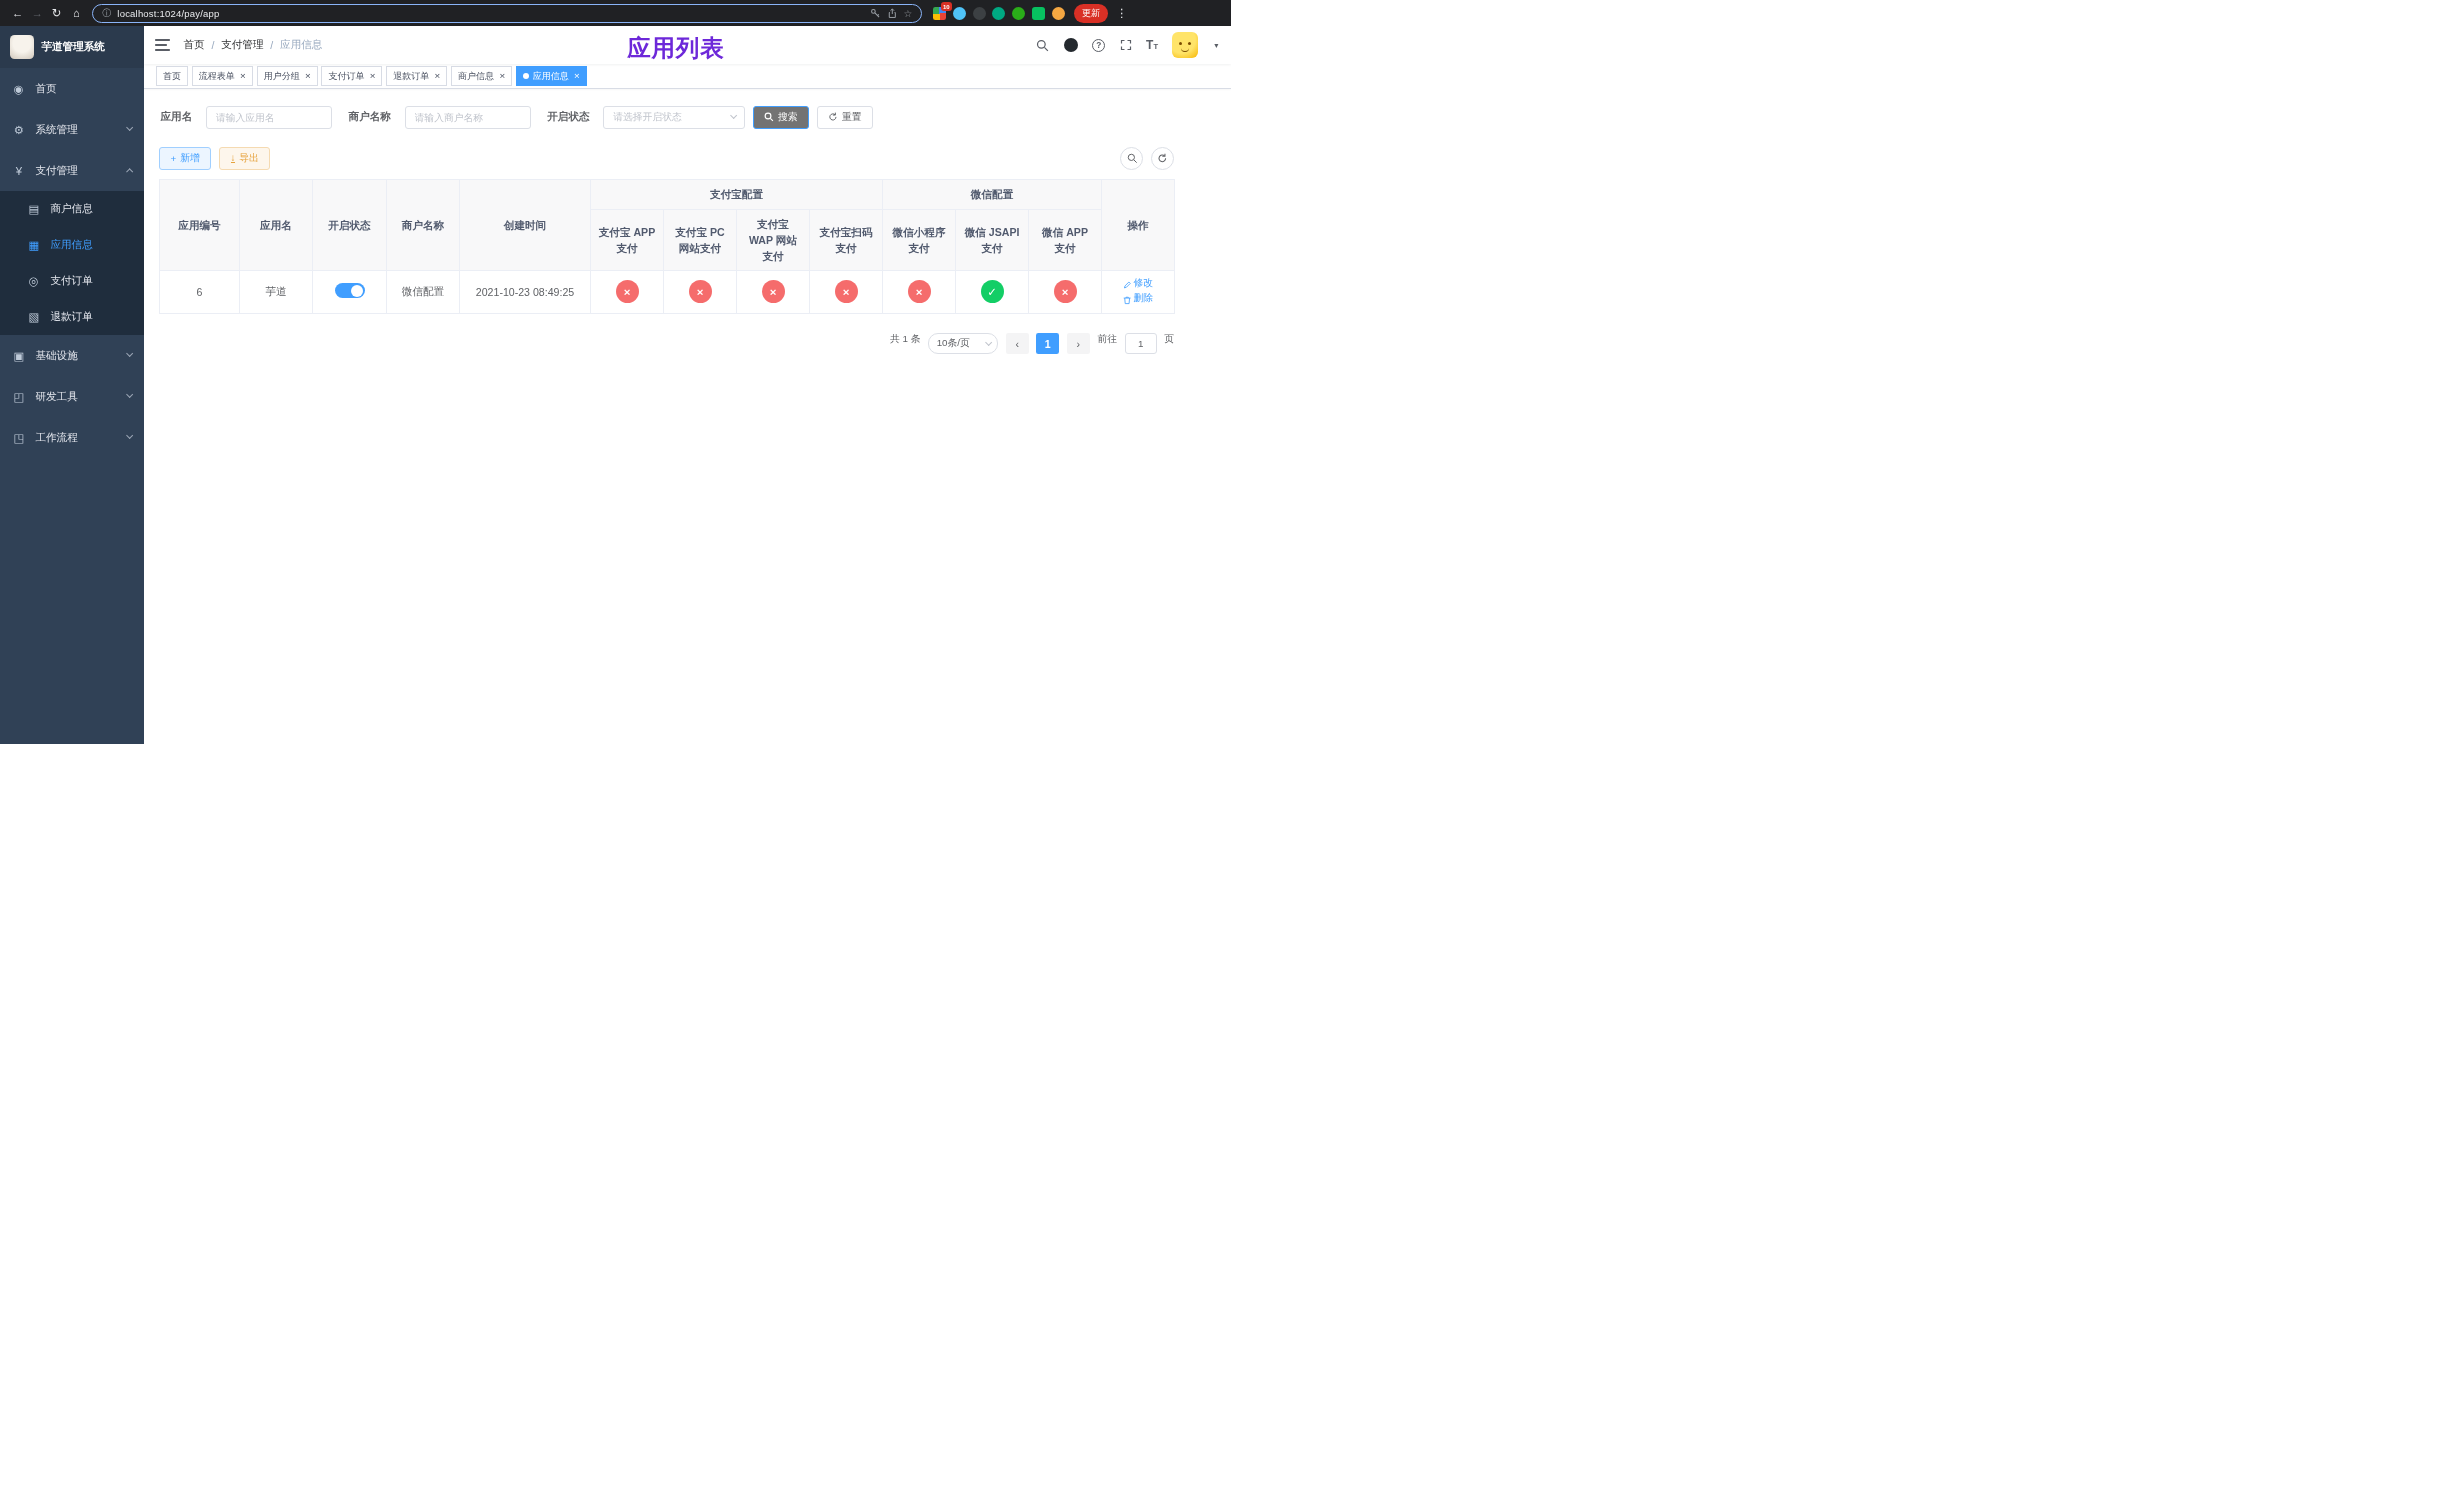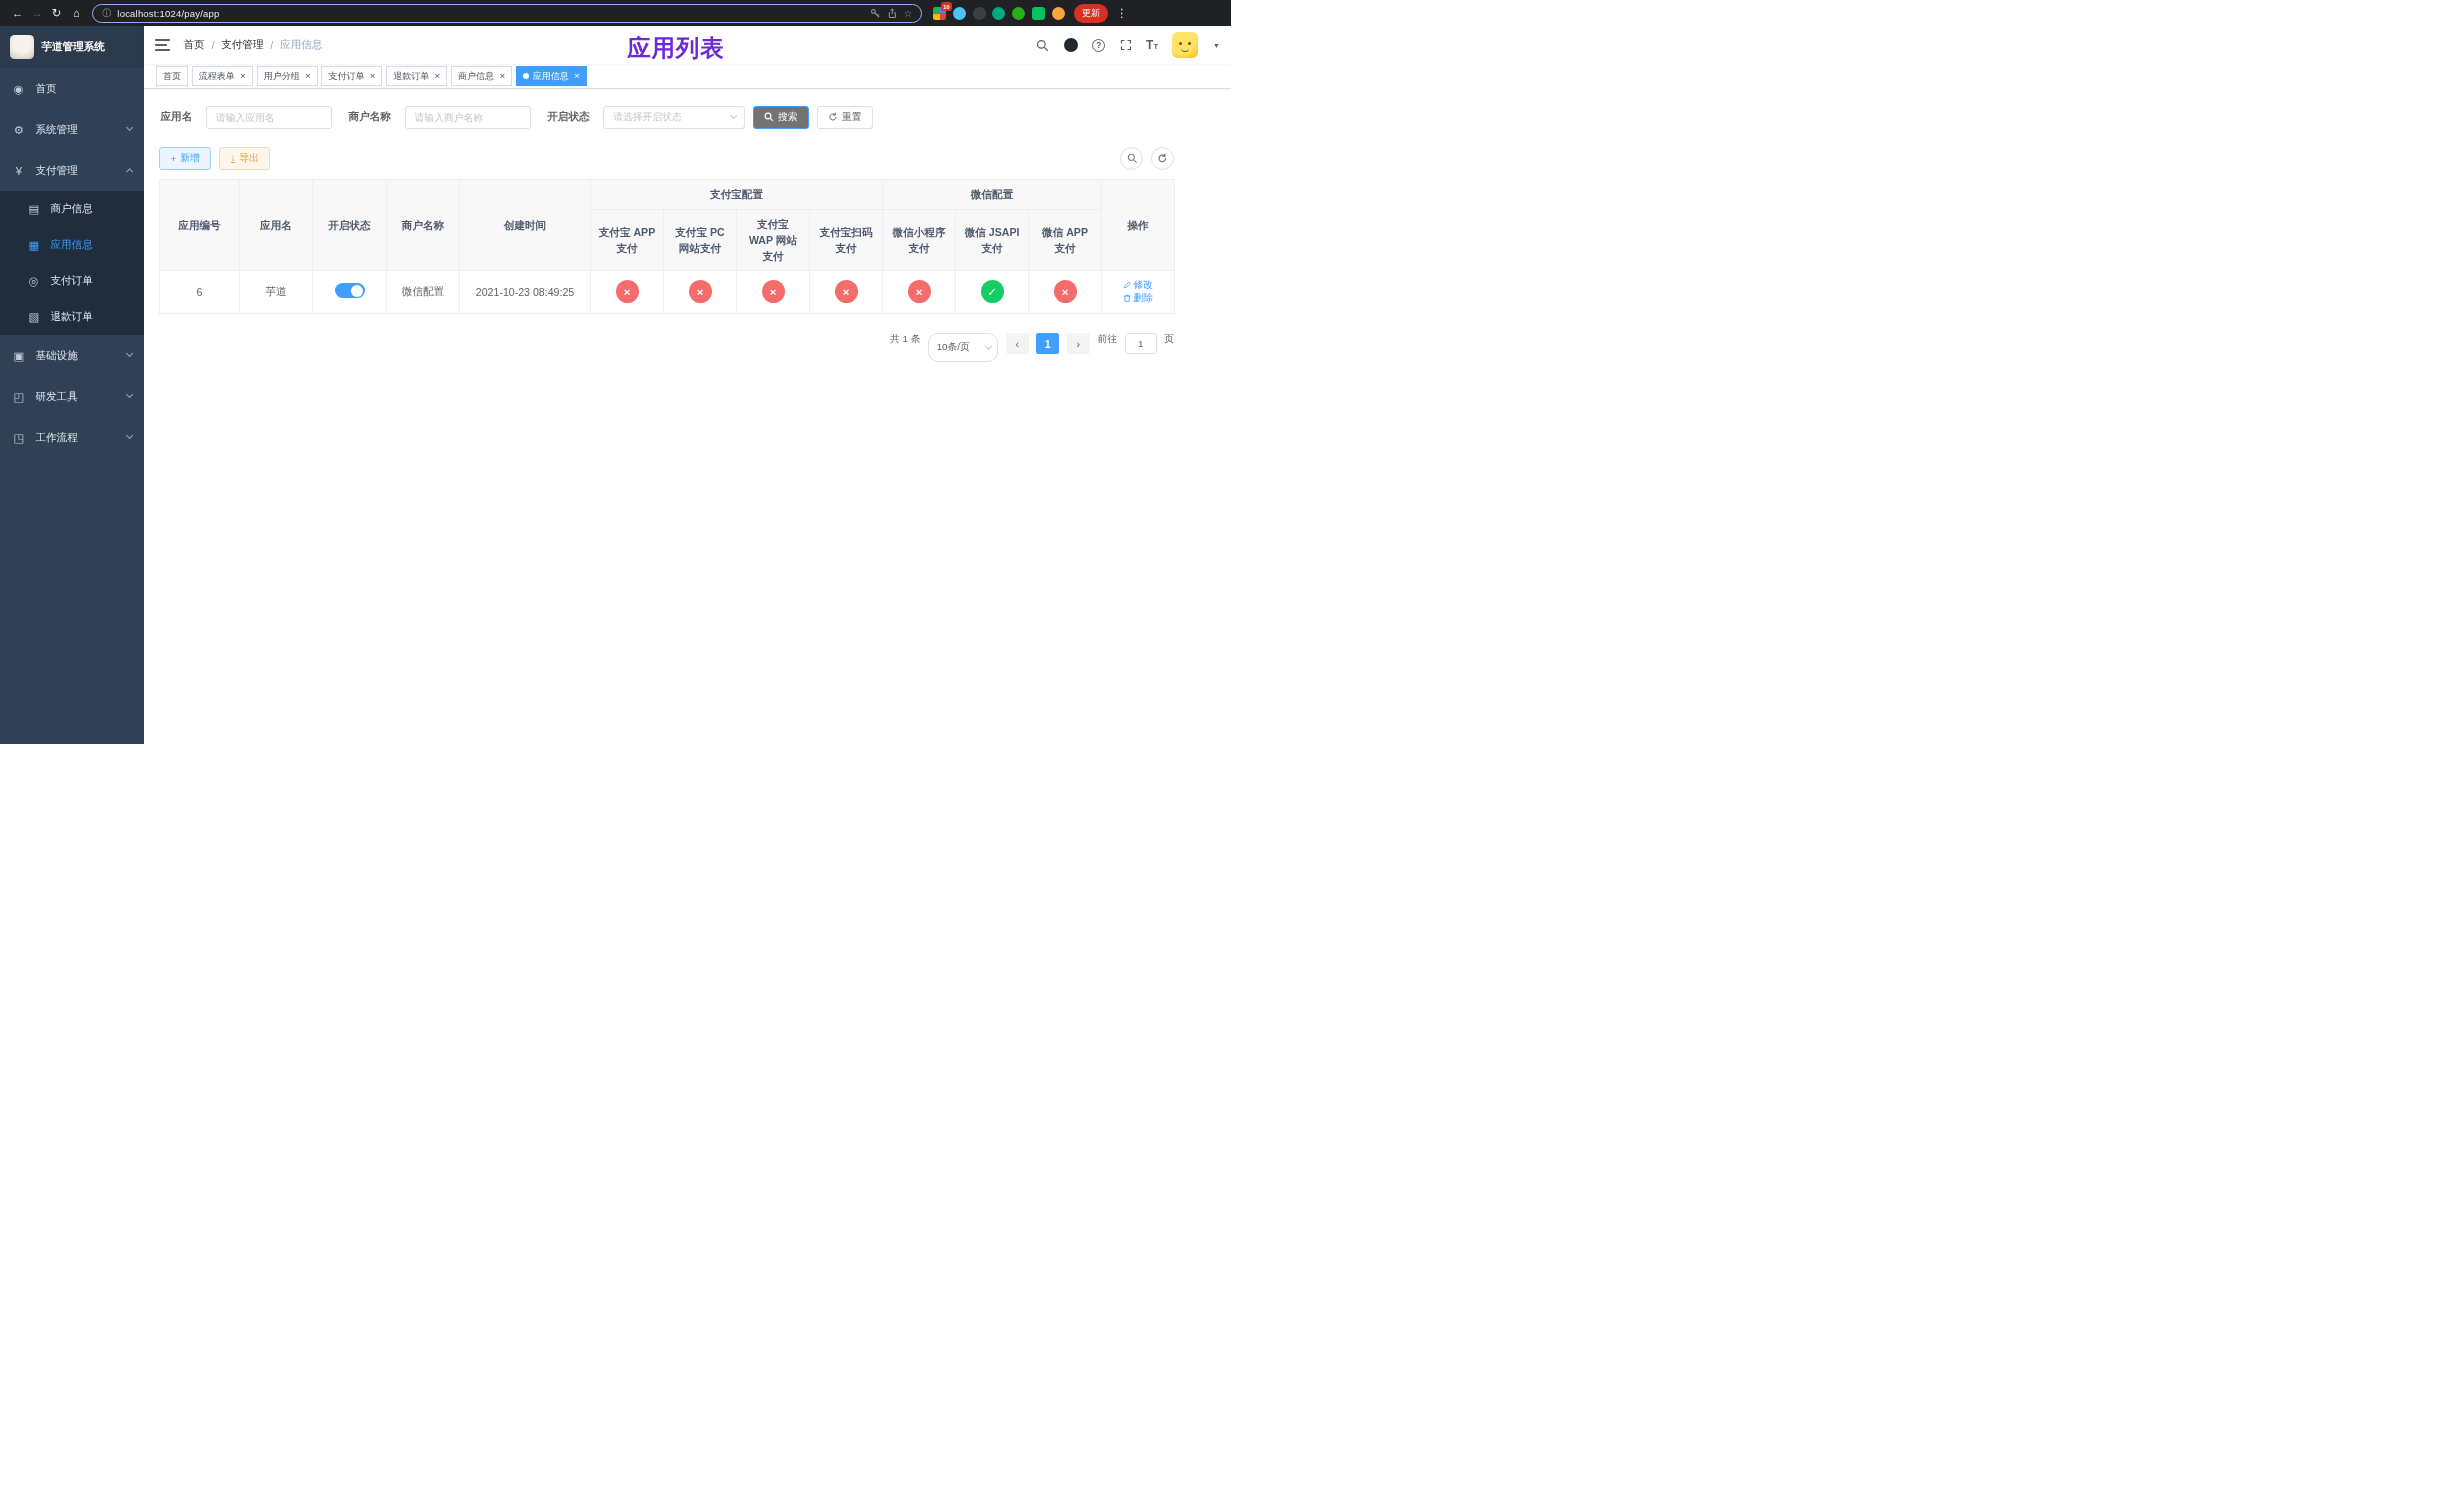--- a/index.html
+++ b/index.html
@@ -120,27 +120,27 @@
   thead tr.group-row th { height:30px; }
   thead tr.sub-row th { height:48px; }
   tbody td { color:#606266; font-size:10.6px; height:43px; }
   .status-circle { width:23px; height:23px; border-radius:50%; display:inline-flex; align-items:center;
     justify-content:center; color:#fff; font-size:11.4px; font-weight:700; }
   .status-circle.fail { background:#f56c6c; }
   .status-circle.ok { background:#13ce66; }
   .toggle { width:30px; height:15px; border-radius:7.6px; background:#409eff; position:relative;
     display:inline-block; cursor:pointer; }
   .toggle .knob { position:absolute; top:1.5px; right:1.5px; width:12px; height:12px; border-radius:50%; background:#fff; }
-  .op-link { color:#409eff; font-size:9.8px; display:inline-flex; align-items:center; gap:2.3px;
+  .op-link { color:#409eff; font-size:9.8px; display:inline-flex; align-items:flex-end; gap:2.3px;
     margin:0 3.8px; cursor:pointer; white-space:nowrap; }
 
   
   .pagination { width:1015px; display:flex; justify-content:flex-end; align-items:flex-start; gap:7.6px;
     margin-top:19.7px; font-size:9.8px; color:#606266; }
-  .psel { width:70px; height:29px; border:0.8px solid #dcdfe6; border-radius:10px; padding:0 6px 0 7.6px;
+  .psel { width:70px; height:21px; border:0.8px solid #dcdfe6; border-radius:10px; padding:0 6px 0 7.6px;
     display:flex; align-items:center; justify-content:space-between; color:#606266; cursor:pointer; }
   .pbtn { min-width:23px; height:21px; background:#f4f4f5; border-radius:2.3px; color:#606266;
     display:flex; align-items:center; justify-content:center; cursor:pointer; font-size:10.6px; }
   .pbtn.page-active { background:#409eff; color:#fff; font-weight:700; }
   .goto-input { width:32px; height:21px; border:0.8px solid #dcdfe6; border-radius:3px; text-align:center;
     font-size:9.8px; color:#606266; outline:none; font-family:"Liberation Sans","DejaVu Sans",sans-serif; }
 
   svg { display:block; }
 </style>
 </head>

